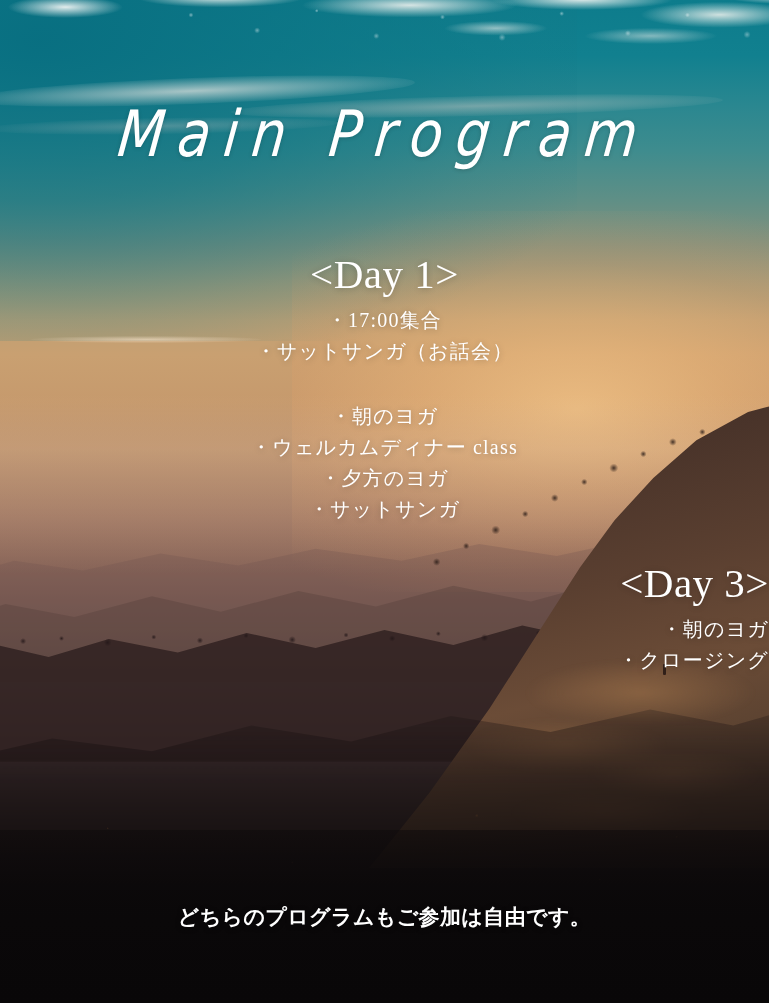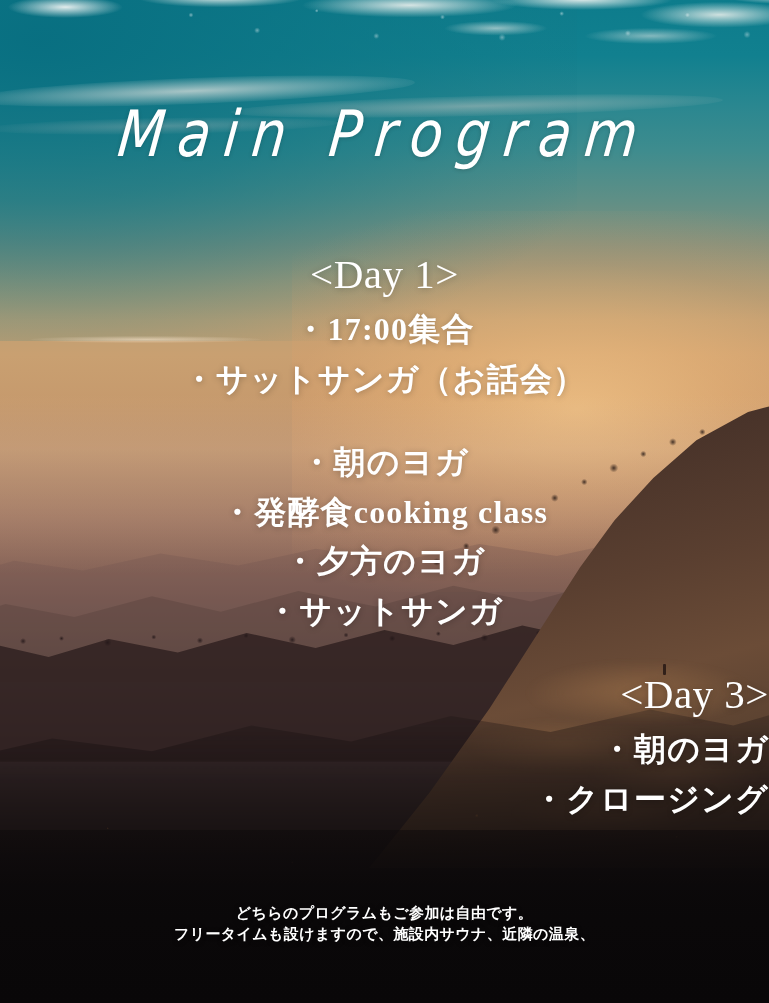--- a/index.html
+++ b/index.html
@@ -382,36 +382,36 @@
     font-size: 41px;
     line-height: 1.12;
     font-weight: 400;
     letter-spacing: 0.5px;
     margin: 0 0 7px 0;
     text-shadow: 0 1px 6px rgba(0,0,0,0.22);
   }
   .day-items { margin: 0; padding: 0; list-style: none; }
   .day-item {
     font-family: "Liberation Serif", "DejaVu Serif", serif;
-    font-size: 32px;
+    font-size: 20px;
     line-height: 1.55;
-    font-weight: 700;
+    font-weight: 400;
     letter-spacing: 1.2px;
     text-shadow: 0 1px 6px rgba(0,0,0,0.26);
   }
 
   .d2-gap { margin-top: 34px; }
   .d3-gap { margin-top: 36px; }
 
   .footer {
     position: absolute;
     left: 0; right: 0;
     top: 903px;
     font-family: "DejaVu Sans", "Liberation Sans", sans-serif;
-    font-size: 15px;
+    font-size: 21px;
     line-height: 1.42;
     font-weight: 700;
     letter-spacing: 0.4px;
     color: #ffffff;
     text-shadow: 0 1px 5px rgba(0,0,0,0.55);
   }
   .footer-line { display: block; }
 </style>
 </head>
 <body>
@@ -457,35 +457,34 @@
         <div class="day-heading">&lt;Day 1&gt;</div>
         <ul class="day-items">
           <li class="day-item">・17:00集合</li>
           <li class="day-item">・サットサンガ（お話会）</li>
         </ul>
       </div>
 
       <div class="day-block d2-gap">
         <ul class="day-items">
           <li class="day-item">・朝のヨガ</li>
-          <li class="day-item">・発酵食cooking class</li>
+          <li class="day-item">・ウェルカムディナー class</li>
           <li class="day-item">・夕方のヨガ</li>
           <li class="day-item">・サットサンガ</li>
         </ul>
       </div>
 
       <div class="day-block d3-gap">
         <div class="day-heading">&lt;Day 3&gt;</div>
         <ul class="day-items">
           <li class="day-item">・朝のヨガ</li>
           <li class="day-item">・クロージング</li>
         </ul>
       </div>
 
     </div>
 
     <div class="footer">
       <span class="footer-line">どちらのプログラムもご参加は自由です。</span>
-      <span class="footer-line">フリータイムも設けますので、施設内サウナ、近隣の温泉、</span>
     </div>
 
   </div>
 </div>
 
 </body></html>

